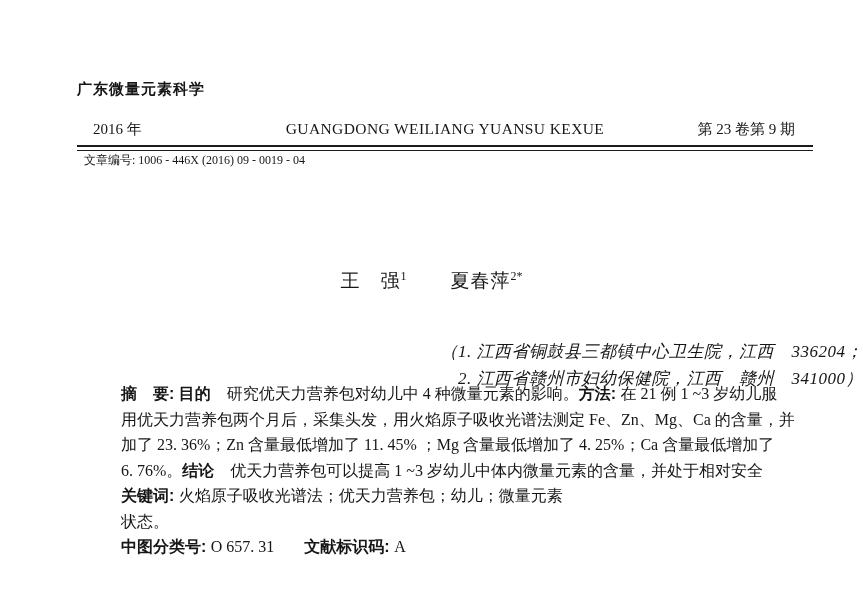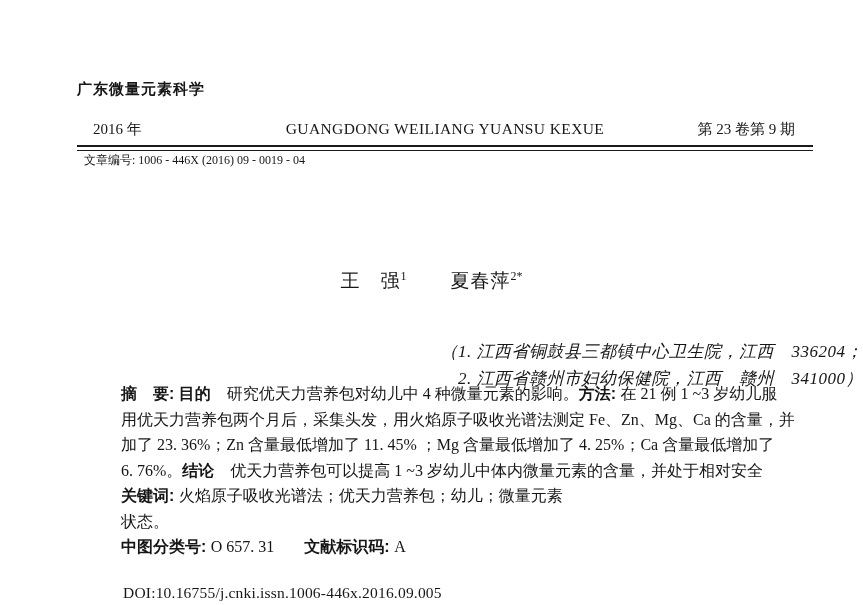--- a/index.html
+++ b/index.html
@@ -164,15 +164,14 @@
   <div class="abstract-block">
     <div class="abs-line"><span class="bl">摘　要: </span><span class="bl">目的</span><span>　研究优天力营养包对幼儿中 4 种微量元素的影响。</span><span class="bl">方法: </span><span>在 21 例 1 ~3 岁幼儿服</span></div>
     <div class="abs-line"><span>用优天力营养包两个月后，采集头发，用火焰原子吸收光谱法测定 Fe、Zn、Mg、Ca 的含量，并</span></div>
     <div class="abs-line"><span>加了 23. 36%；Zn 含量最低增加了 11. 45% ；Mg 含量最低增加了 4. 25%；Ca 含量最低增加了</span></div>
     <div class="abs-line"><span>6. 76%。</span><span class="bl">结论</span><span>　优天力营养包可以提高 1 ~3 岁幼儿中体内微量元素的含量，并处于相对安全</span></div>
     <div class="abs-line"><span class="bl">关键词: </span><span>火焰原子吸收光谱法；优天力营养包；幼儿；微量元素</span></div>
     <div class="abs-line"><span>状态。</span></div>
     <div class="abs-line"><span class="bl">中图分类号: </span><span>O 657. 31</span><span class="clc-gap"></span><span class="bl">文献标识码: </span><span>A</span></div>
   </div>
 
-  <div class="doi-line">DOI:10.16755/j.cnki.issn.1006-446x.2016.09.005</div>
 
 </div>
 
 </body></html>

